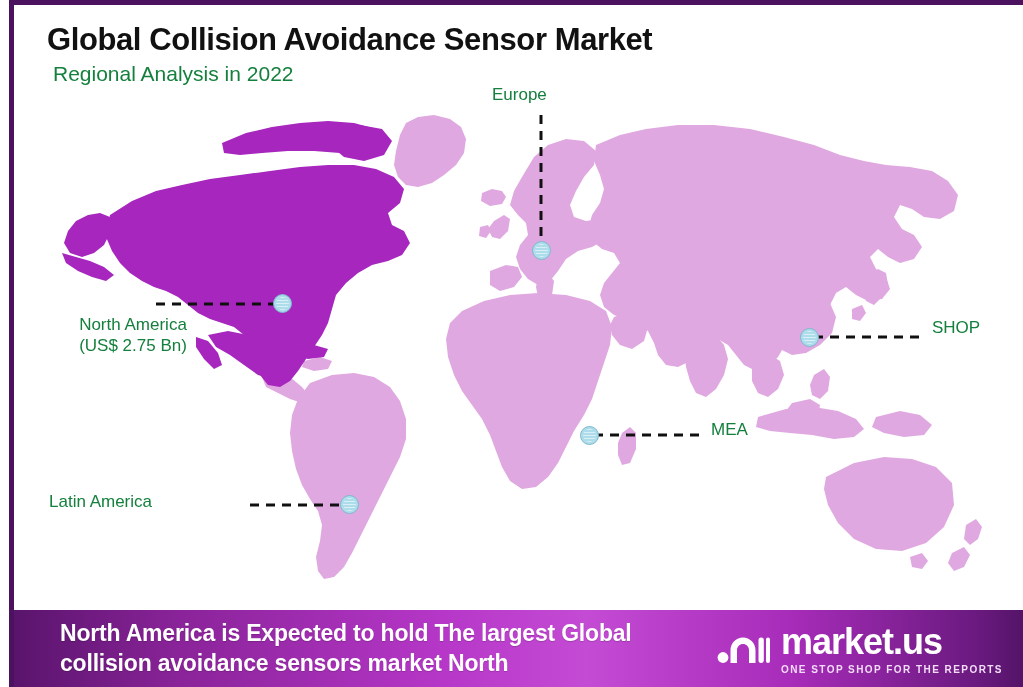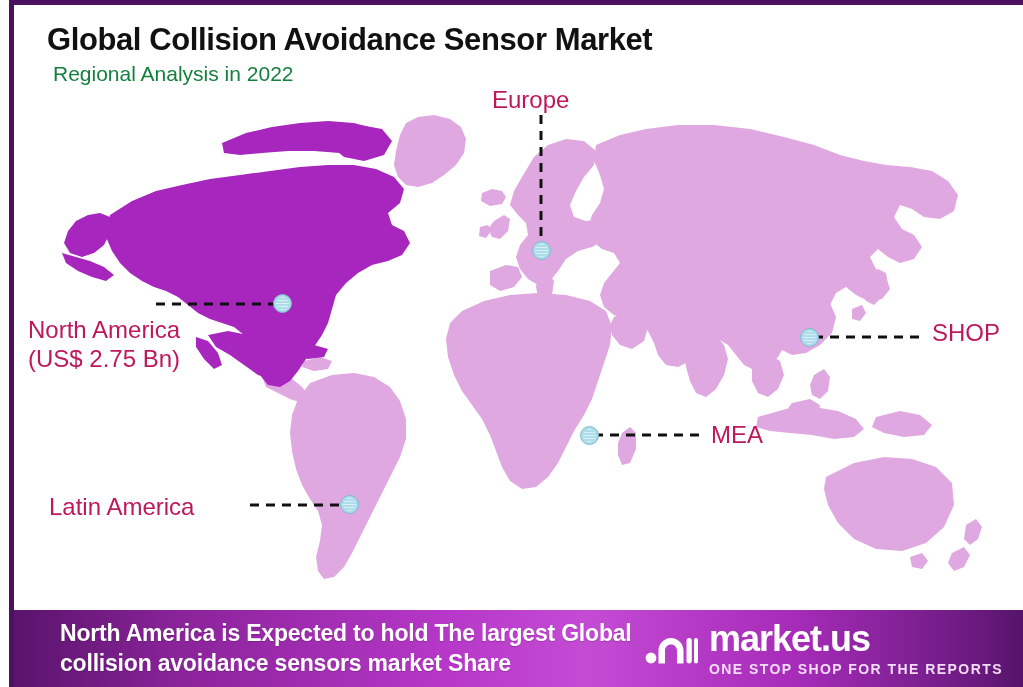--- a/index.html
+++ b/index.html
@@ -43,25 +43,25 @@
   }
   .marker::after{
     content:"";position:absolute;inset:2px;border-radius:50%;
     background:repeating-linear-gradient(0deg,rgba(255,255,255,.55) 0 1px,transparent 1px 3px);
   }
 
   
   .region-label{
     position:absolute;z-index:5;
     font-family:"Liberation Sans",sans-serif;
-    color:#be185d;font-size:24px;font-weight:400;
+    color:#15803d;font-size:17px;font-weight:400;
     line-height:1.22;white-space:nowrap;
   }
   .region-label .val{display:block;}
-  #label-north-america{left:14px;top:310px;width:210px;}
+  #label-north-america{left:14px;top:310px;text-align:center;width:210px;}
   #label-latin-america{left:35px;top:487px;}
   #label-europe{left:478px;top:80px;}
   #label-apac{left:918px;top:313px;}
   #label-mea{left:697px;top:415px;}
 
   
   #banner{
     position:absolute;left:0;bottom:0;width:1023px;height:77px;
     background:linear-gradient(90deg,#59146c 0%,#8a2399 16%,#b637c8 42%,#c44bd4 56%,#a72cb9 76%,#6b1a80 94%,#4d1261 100%);
     z-index:7;display:flex;align-items:center;
@@ -77,21 +77,21 @@
   #banner-text .l2{display:block;}
 
   #logo{position:absolute;right:34px;top:50%;transform:translateY(-50%);display:flex;align-items:center;gap:11px;}
   #logo-mark{width:54px;height:40px;flex:0 0 auto;}
   #logo-text-wrap{display:flex;flex-direction:column;align-items:flex-start;}
   #logo-word{
     color:#ffffff;font-size:36px;font-weight:bold;letter-spacing:-1px;
     line-height:1;font-family:"Liberation Sans",sans-serif;
   }
   #logo-tag{
-    color:#f3dcf7;font-size:14px;font-weight:bold;letter-spacing:1.45px;
+    color:#f3dcf7;font-size:10px;font-weight:bold;letter-spacing:1.45px;
     margin-top:4px;font-family:"Liberation Sans",sans-serif;white-space:nowrap;
   }
 </style>
 </head>
 <body>
 
 <div id="infographic">
 
   <div id="header">
     <div id="title">Global Collision Avoidance Sensor Market</div>
@@ -235,21 +235,21 @@
     <span>SHOP</span>
   </div>
 
   <div class="region-label" id="label-mea">
     <span>MEA</span>
   </div>
 
   <div id="banner">
     <div id="banner-text">
       <span>North America is Expected to hold The largest Global</span>
-      <span class="l2">collision avoidance sensors market Share</span>
+      <span class="l2">collision avoidance sensors market North</span>
     </div>
 
     <div id="logo">
       <svg id="logo-mark" viewBox="0 0 54 40" xmlns="http://www.w3.org/2000/svg">
         <g fill="#ffffff">
           <circle cx="7" cy="29" r="5.4"></circle>
           <path d="M14.5,34.4 L14.5,21.5 C14.5,14.6 20.1,9 27,9 C33.9,9 39.5,14.6 39.5,21.5
                    L39.5,34.4 L33,34.4 L33,21.5 C33,18.2 30.3,15.5 27,15.5
                    C23.7,15.5 21,18.2 21,21.5 L21,34.4 Z"></path>
           <rect x="42.5" y="9" width="5.3" height="25.4" rx="2.6"></rect>

